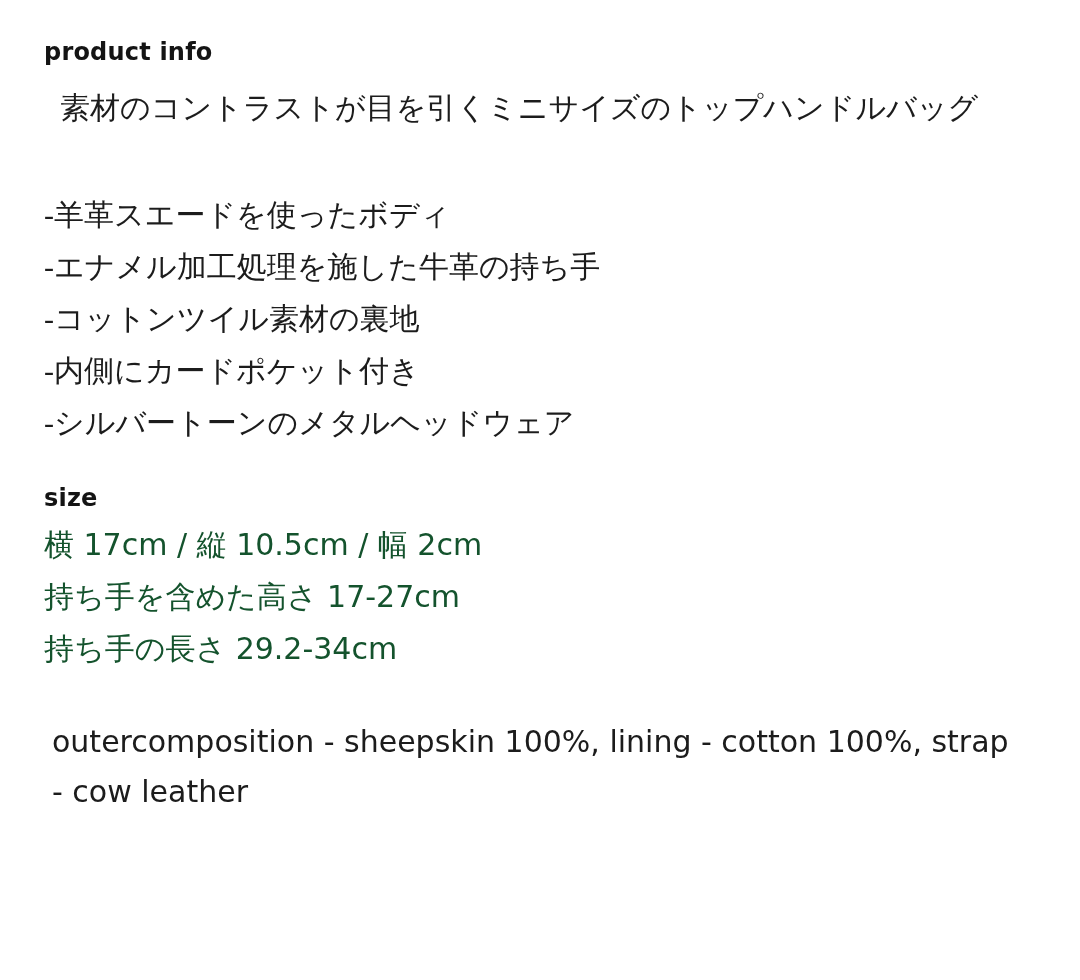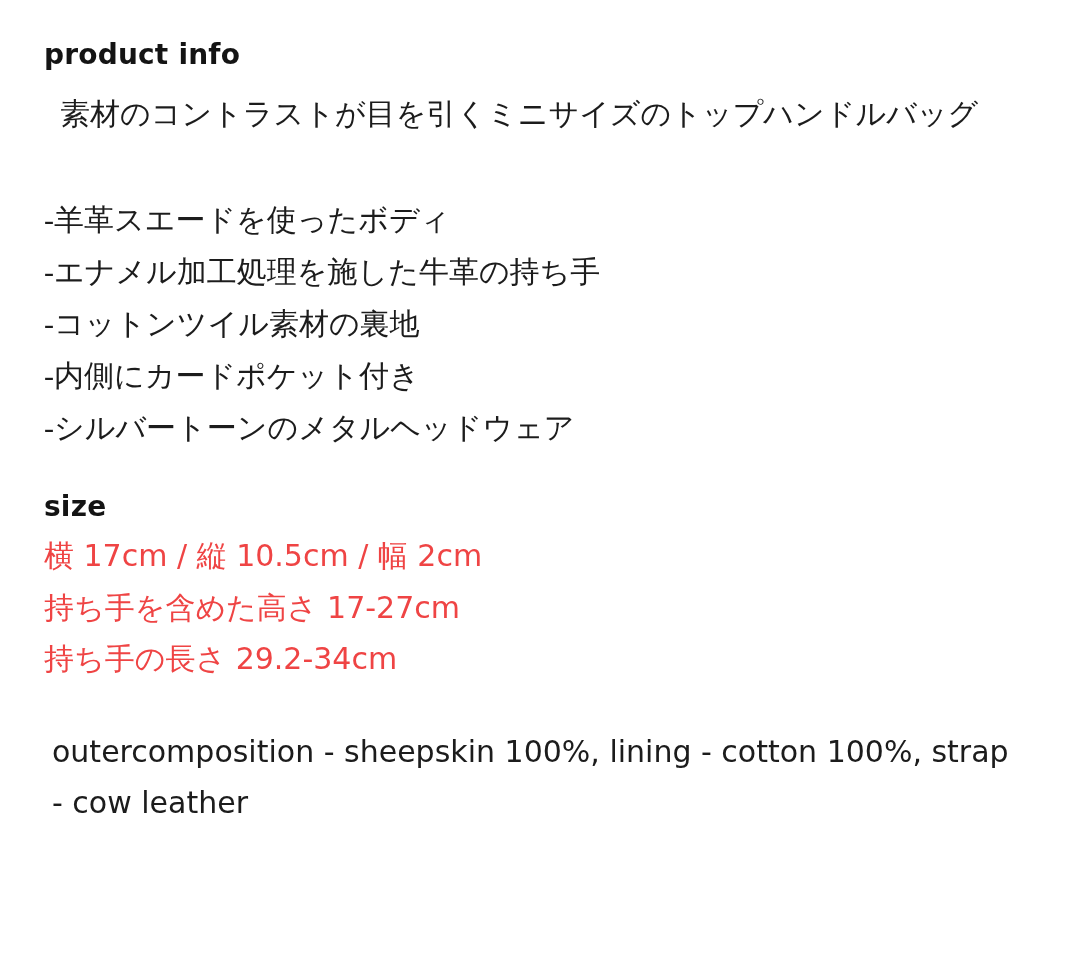--- a/index.html
+++ b/index.html
@@ -17,21 +17,21 @@
   .page {
     box-sizing: border-box;
     width: 1080px;
     height: 980px;
     padding: 36px 44px 0 44px;
   }
   .section {
     margin: 0;
   }
   .section-heading {
-    font-size: 28px;
+    font-size: 24px;
     font-weight: bold;
     letter-spacing: 0.2px;
     line-height: 1.35;
     margin: 0 0 4px 0;
     color: #141414;
   }
   .body-text {
     font-size: 30px;
     line-height: 1.62;
     font-weight: normal;
@@ -53,21 +53,21 @@
   .spacer-lg {
     height: 40px;
   }
   .spacer-md {
     height: 34px;
   }
   .size-lines p {
     font-size: 30px;
     line-height: 1.73;
     margin: 0;
-    color: #ef4444;
+    color: #14532d;
   }
   .fabric-text {
     font-size: 30px;
     line-height: 1.68;
     margin: 8px;
     color: #1c1c1c;
     max-width: 960px;
   }
 </style>
 </head>

